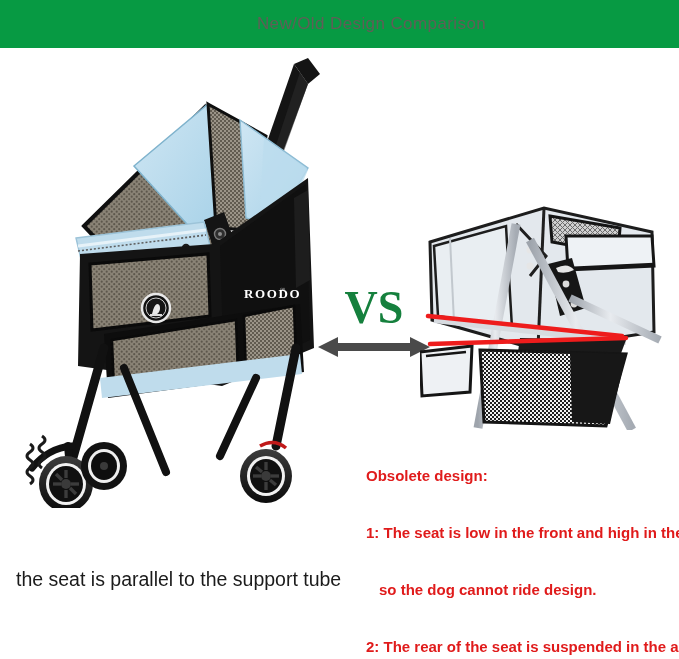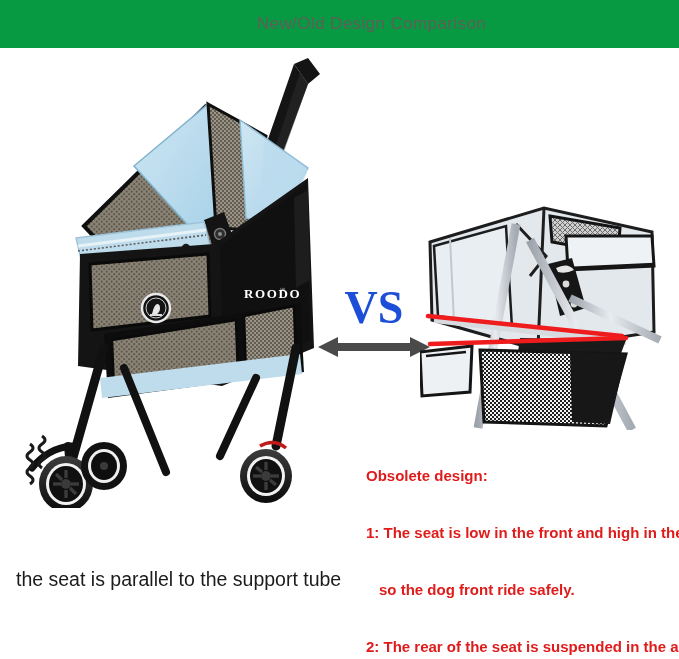--- a/index.html
+++ b/index.html
@@ -25,21 +25,21 @@
 
   
   .product{position:absolute;}
   .product svg{display:block;}
 
   
   .vs-wrap{position:absolute;left:318px;top:282px;width:112px;height:80px;}
   .vs-text{
     position:absolute;left:0;top:0;width:112px;text-align:center;
     font-family:"Liberation Serif", serif;font-weight:700;
-    font-size:46px;color:#1d4ed8;line-height:52px;
+    font-size:46px;color:#15803d;line-height:52px;
   }
   .vs-arrow{position:absolute;left:0;top:54px;width:112px;height:22px;}
 
   
   .caption{position:absolute;white-space:pre;}
   .caption .line{display:block;}
 
   .caption-new{
     left:16px;top:516px;width:348px;
     color:#1b1b1b;font-size:19.5px;line-height:25.5px;
@@ -262,18 +262,18 @@
 
   <div class="caption caption-new">
     <span class="line">the seat is parallel to the support tube</span>
     
     
   </div>
 
   <div class="caption caption-old">
     <span class="line">Obsolete design:</span>
     <span class="line">1: The seat is low in the front and high in the back</span>
-    <span class="line indent">so the dog front ride safely.</span>
+    <span class="line indent">so the dog cannot ride design.</span>
     <span class="line">2: The rear of the seat is suspended in the air</span>
     
   </div>
 
 </div>
 
 </body></html>

